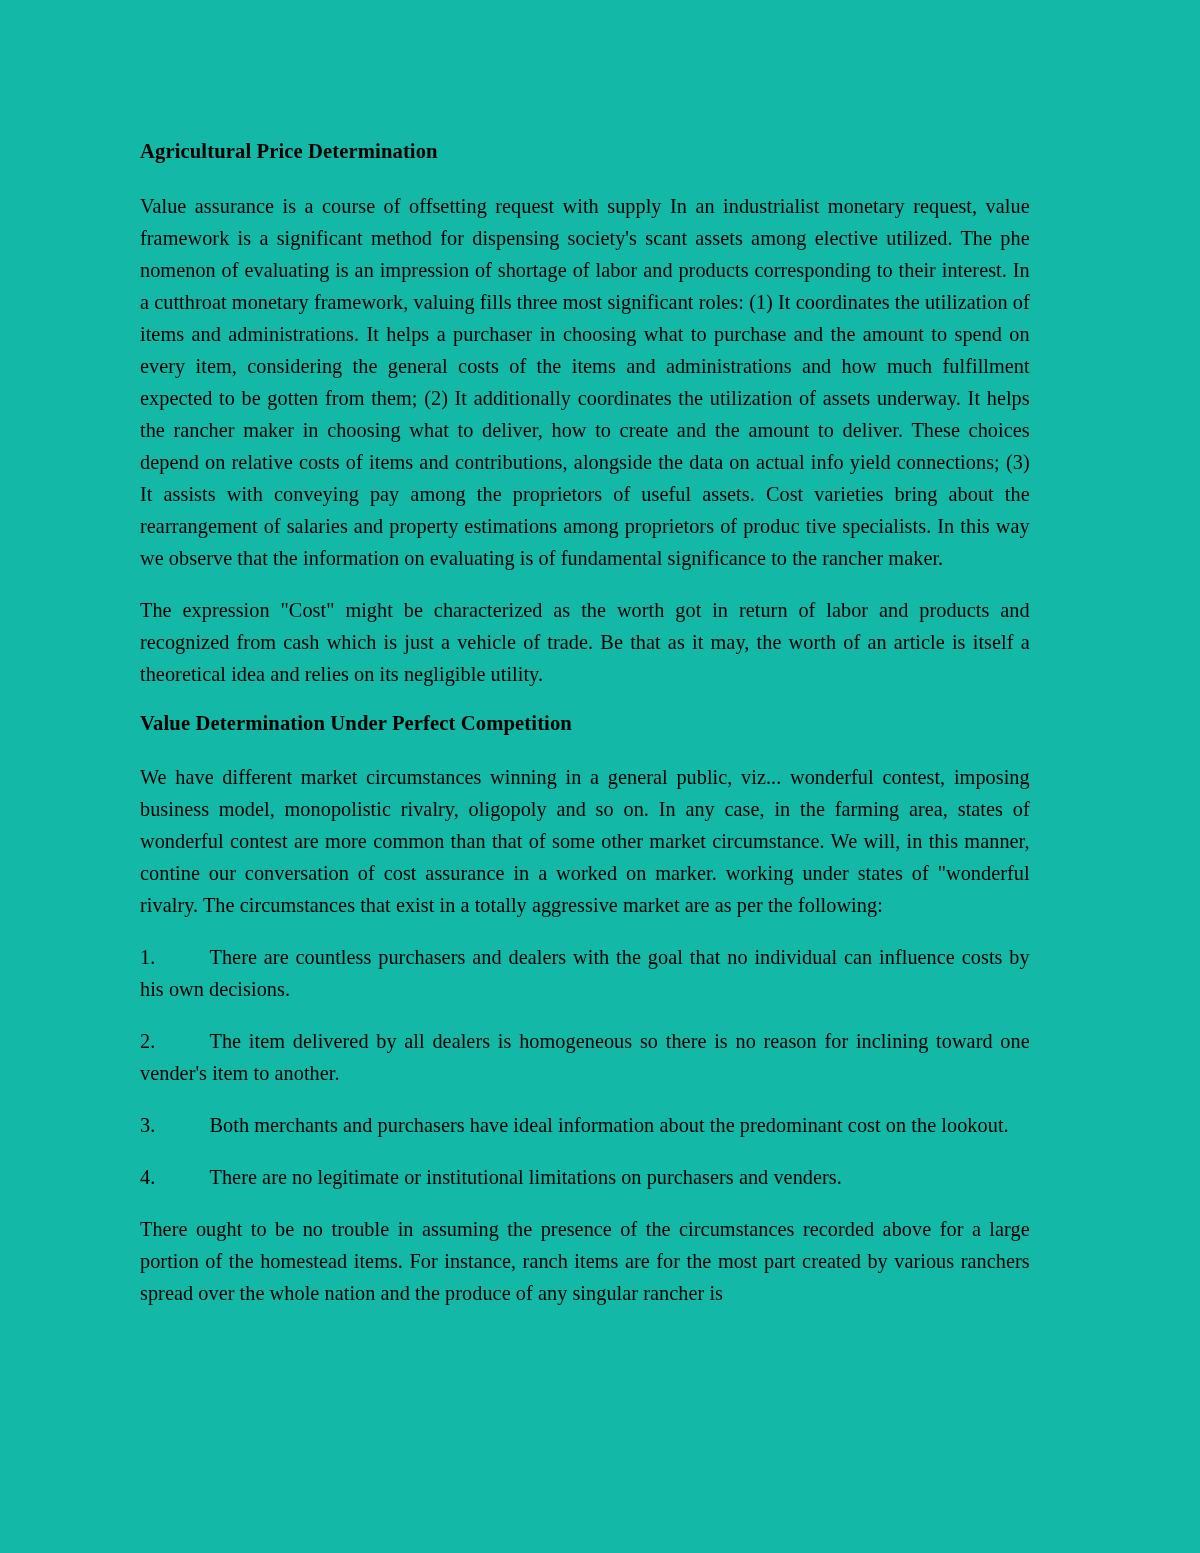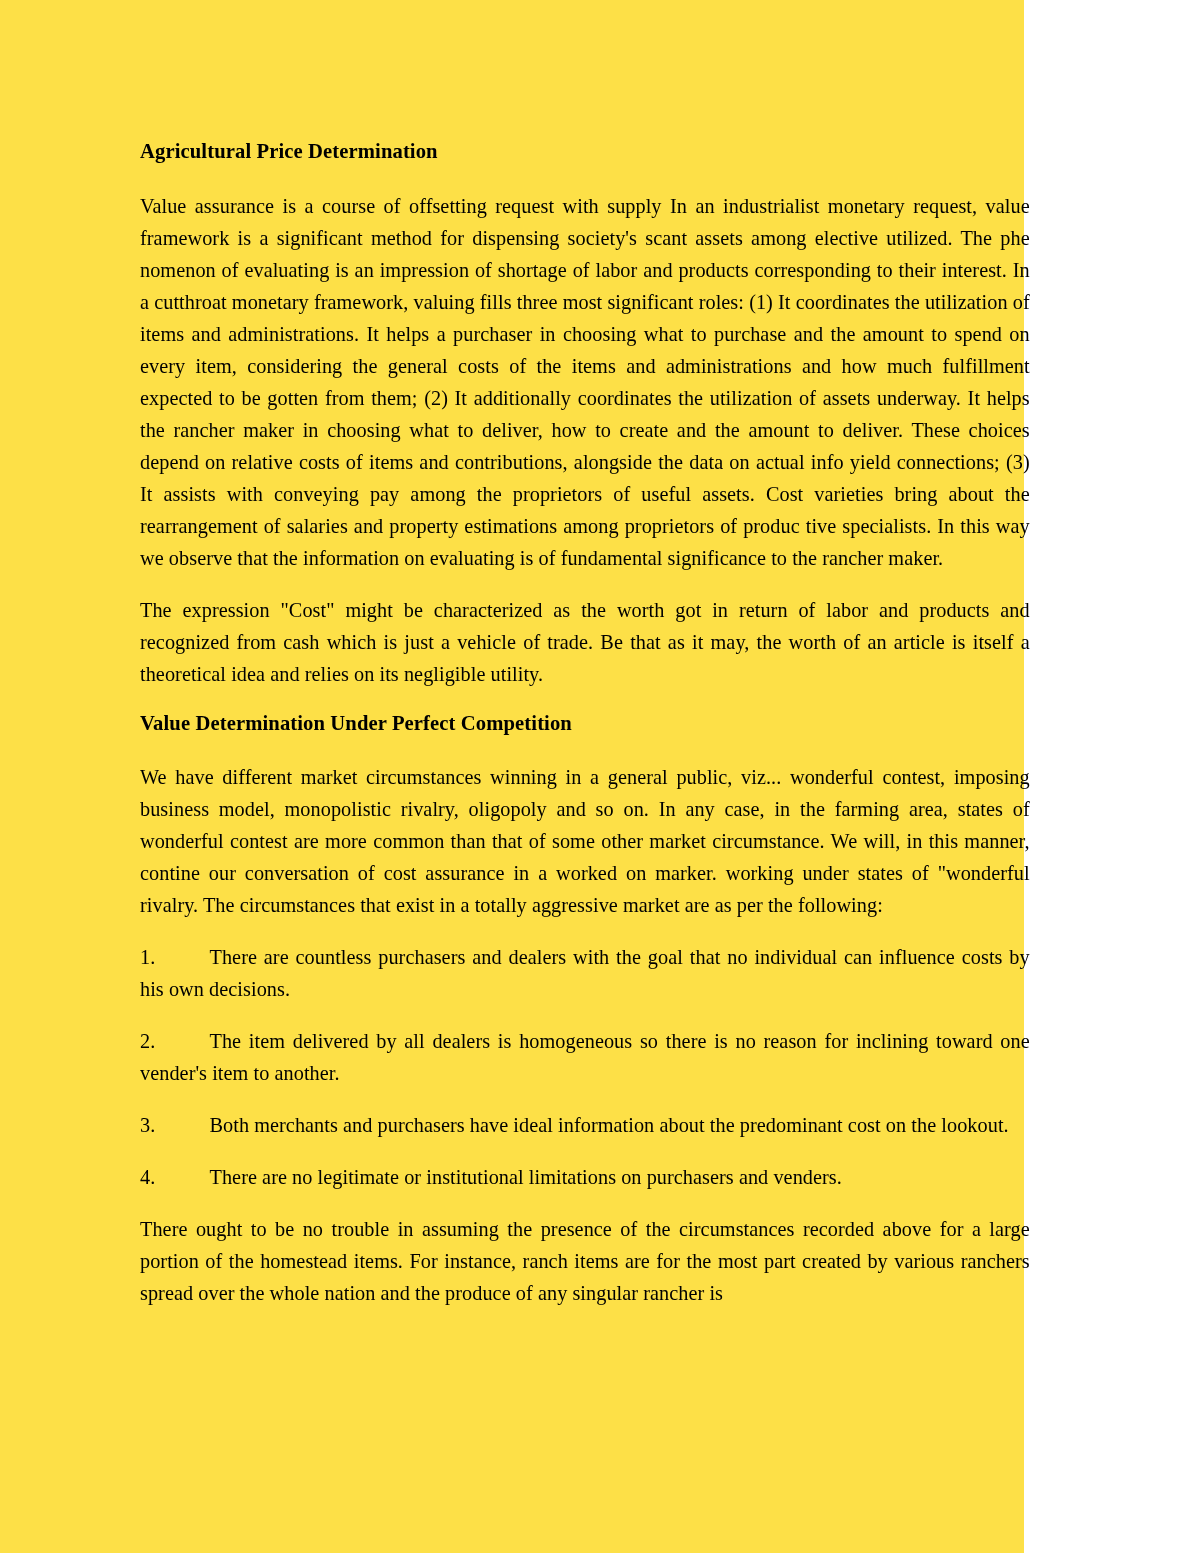--- a/index.html
+++ b/index.html
@@ -9,23 +9,23 @@
   }
   body {
     width: 1200px;
     height: 1553px;
     font-family: "Liberation Serif", "DejaVu Serif", serif;
     color: #000000;
     overflow: hidden;
   }
   .page {
     box-sizing: border-box;
-    width: 1024px;
+    width: 1200px;
     height: 1553px;
-    background: #fde047;
+    background: #14b8a6;
     padding: 138px 138px 8px 140px;
     position: relative;
   }
   .doc-body {
     width: 922px;
   }
   h2.heading {
     font-size: 21.5px;
     font-weight: bold;
     line-height: 26px;

